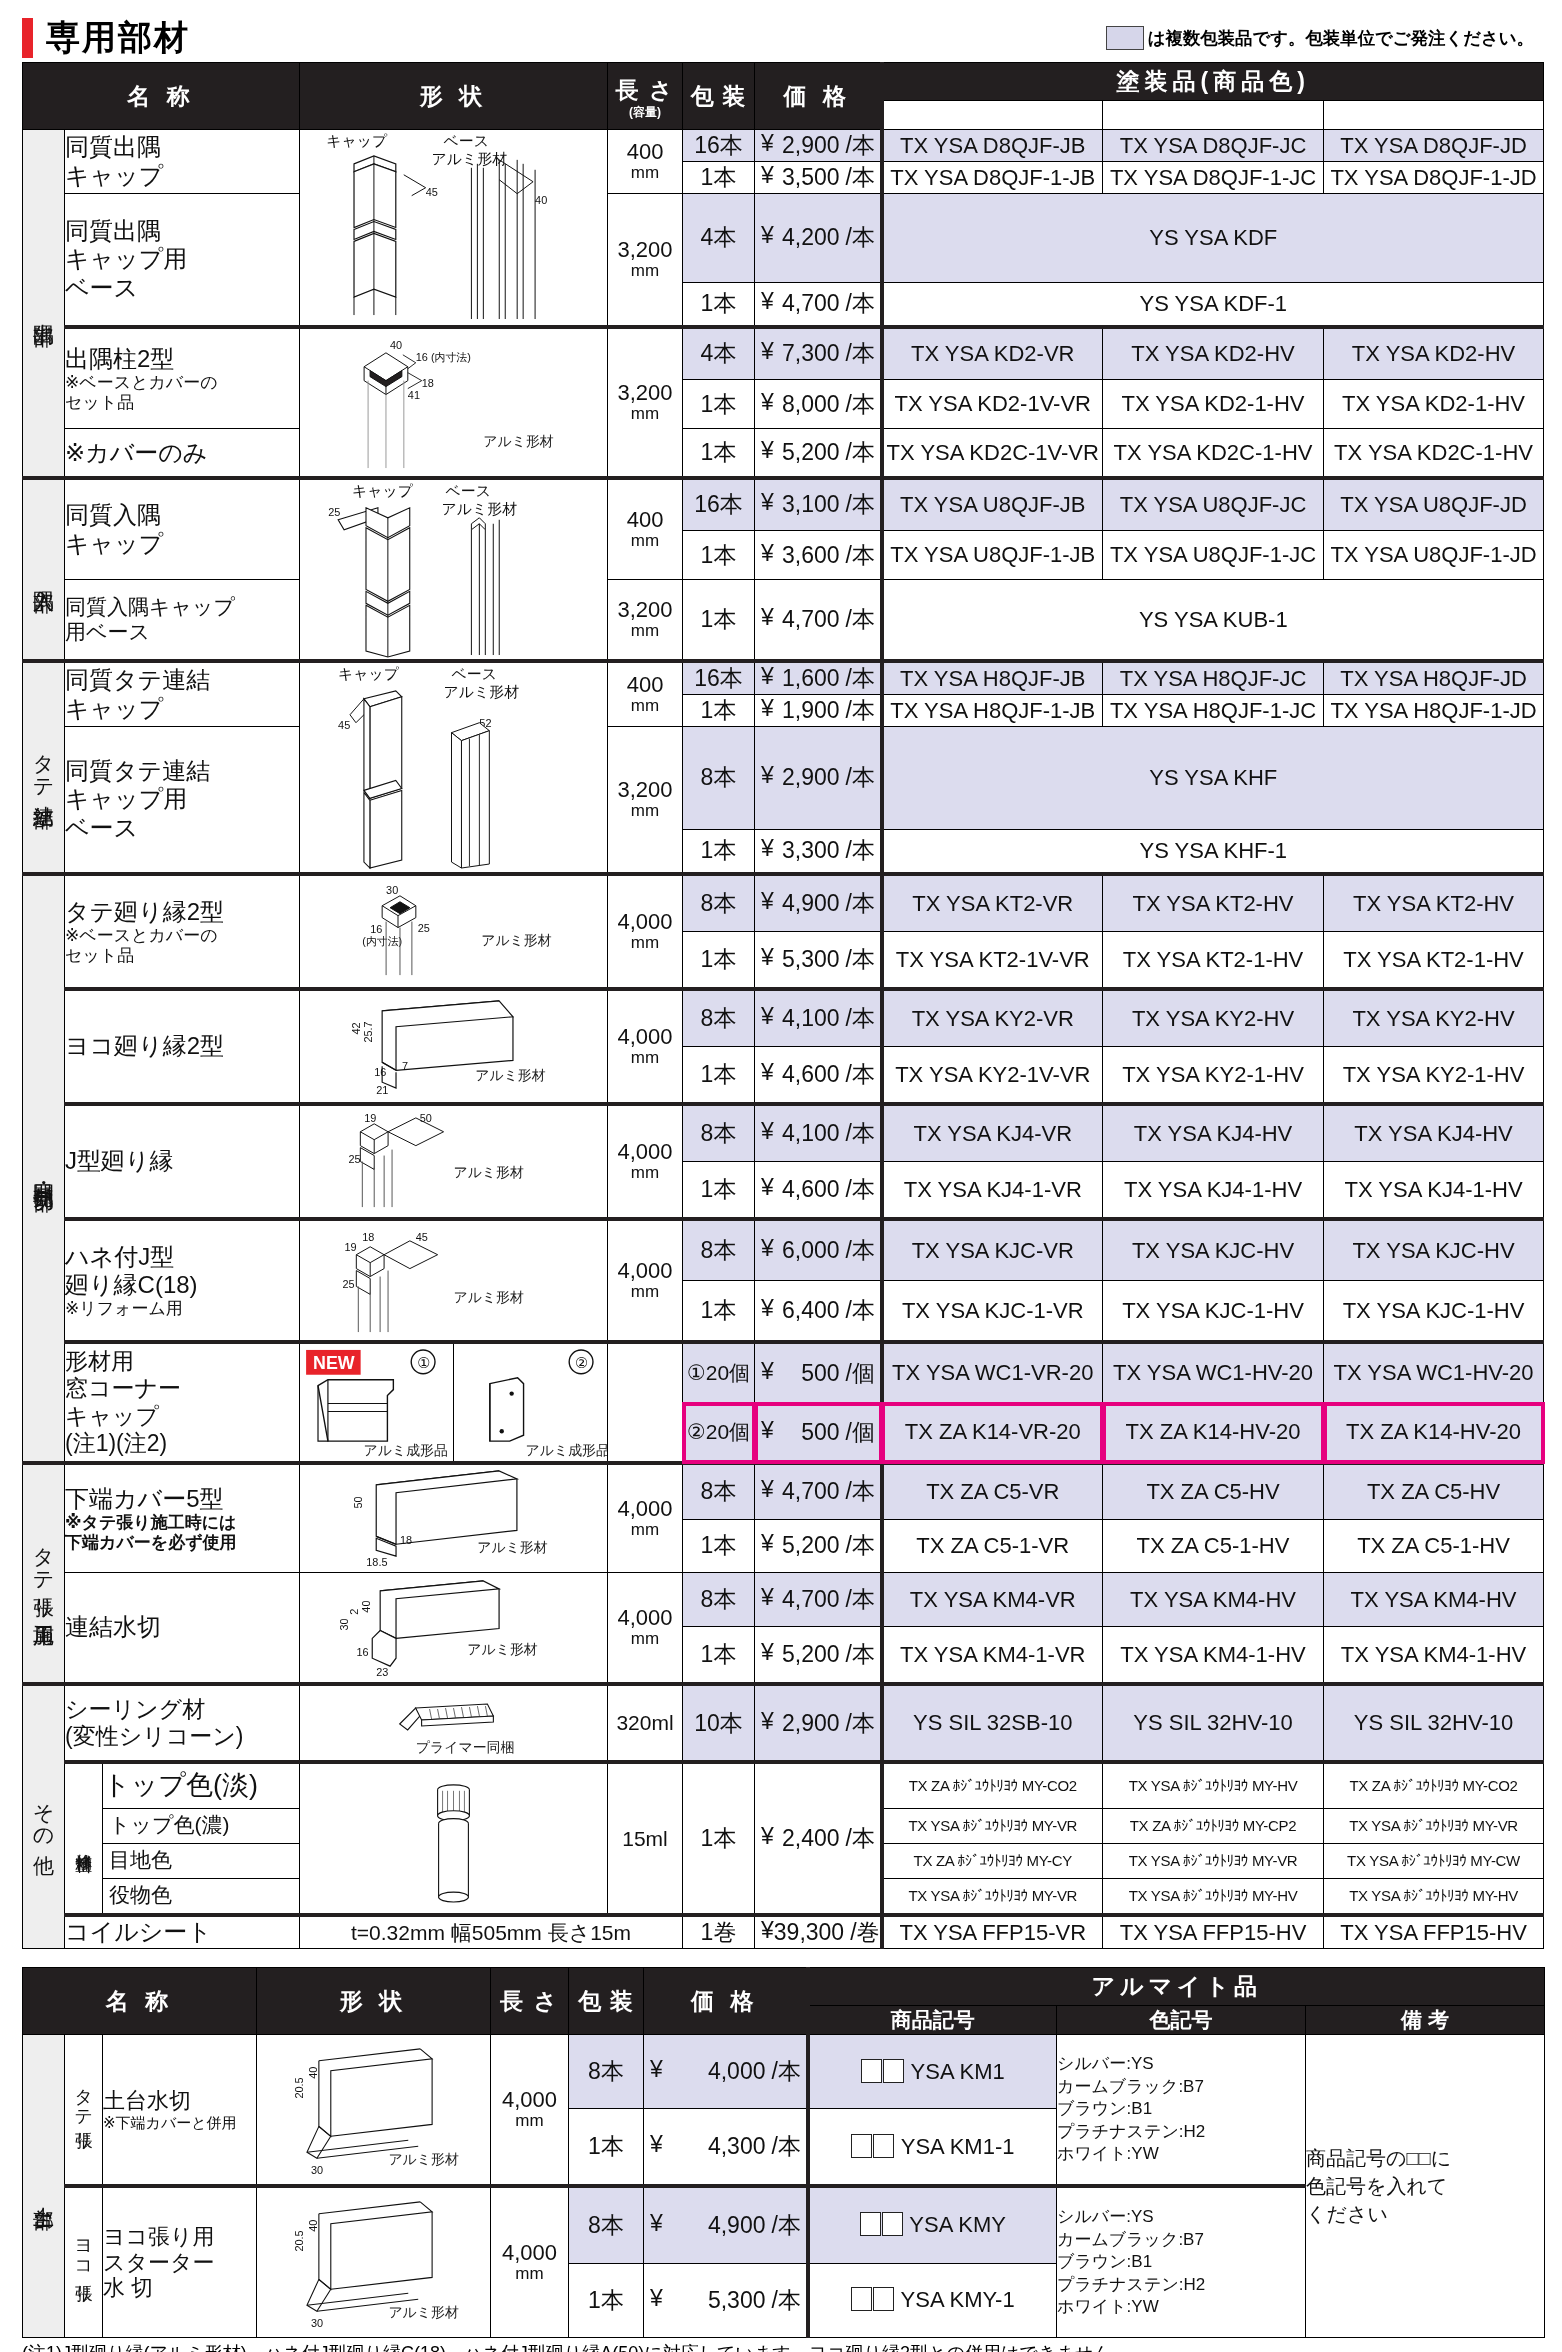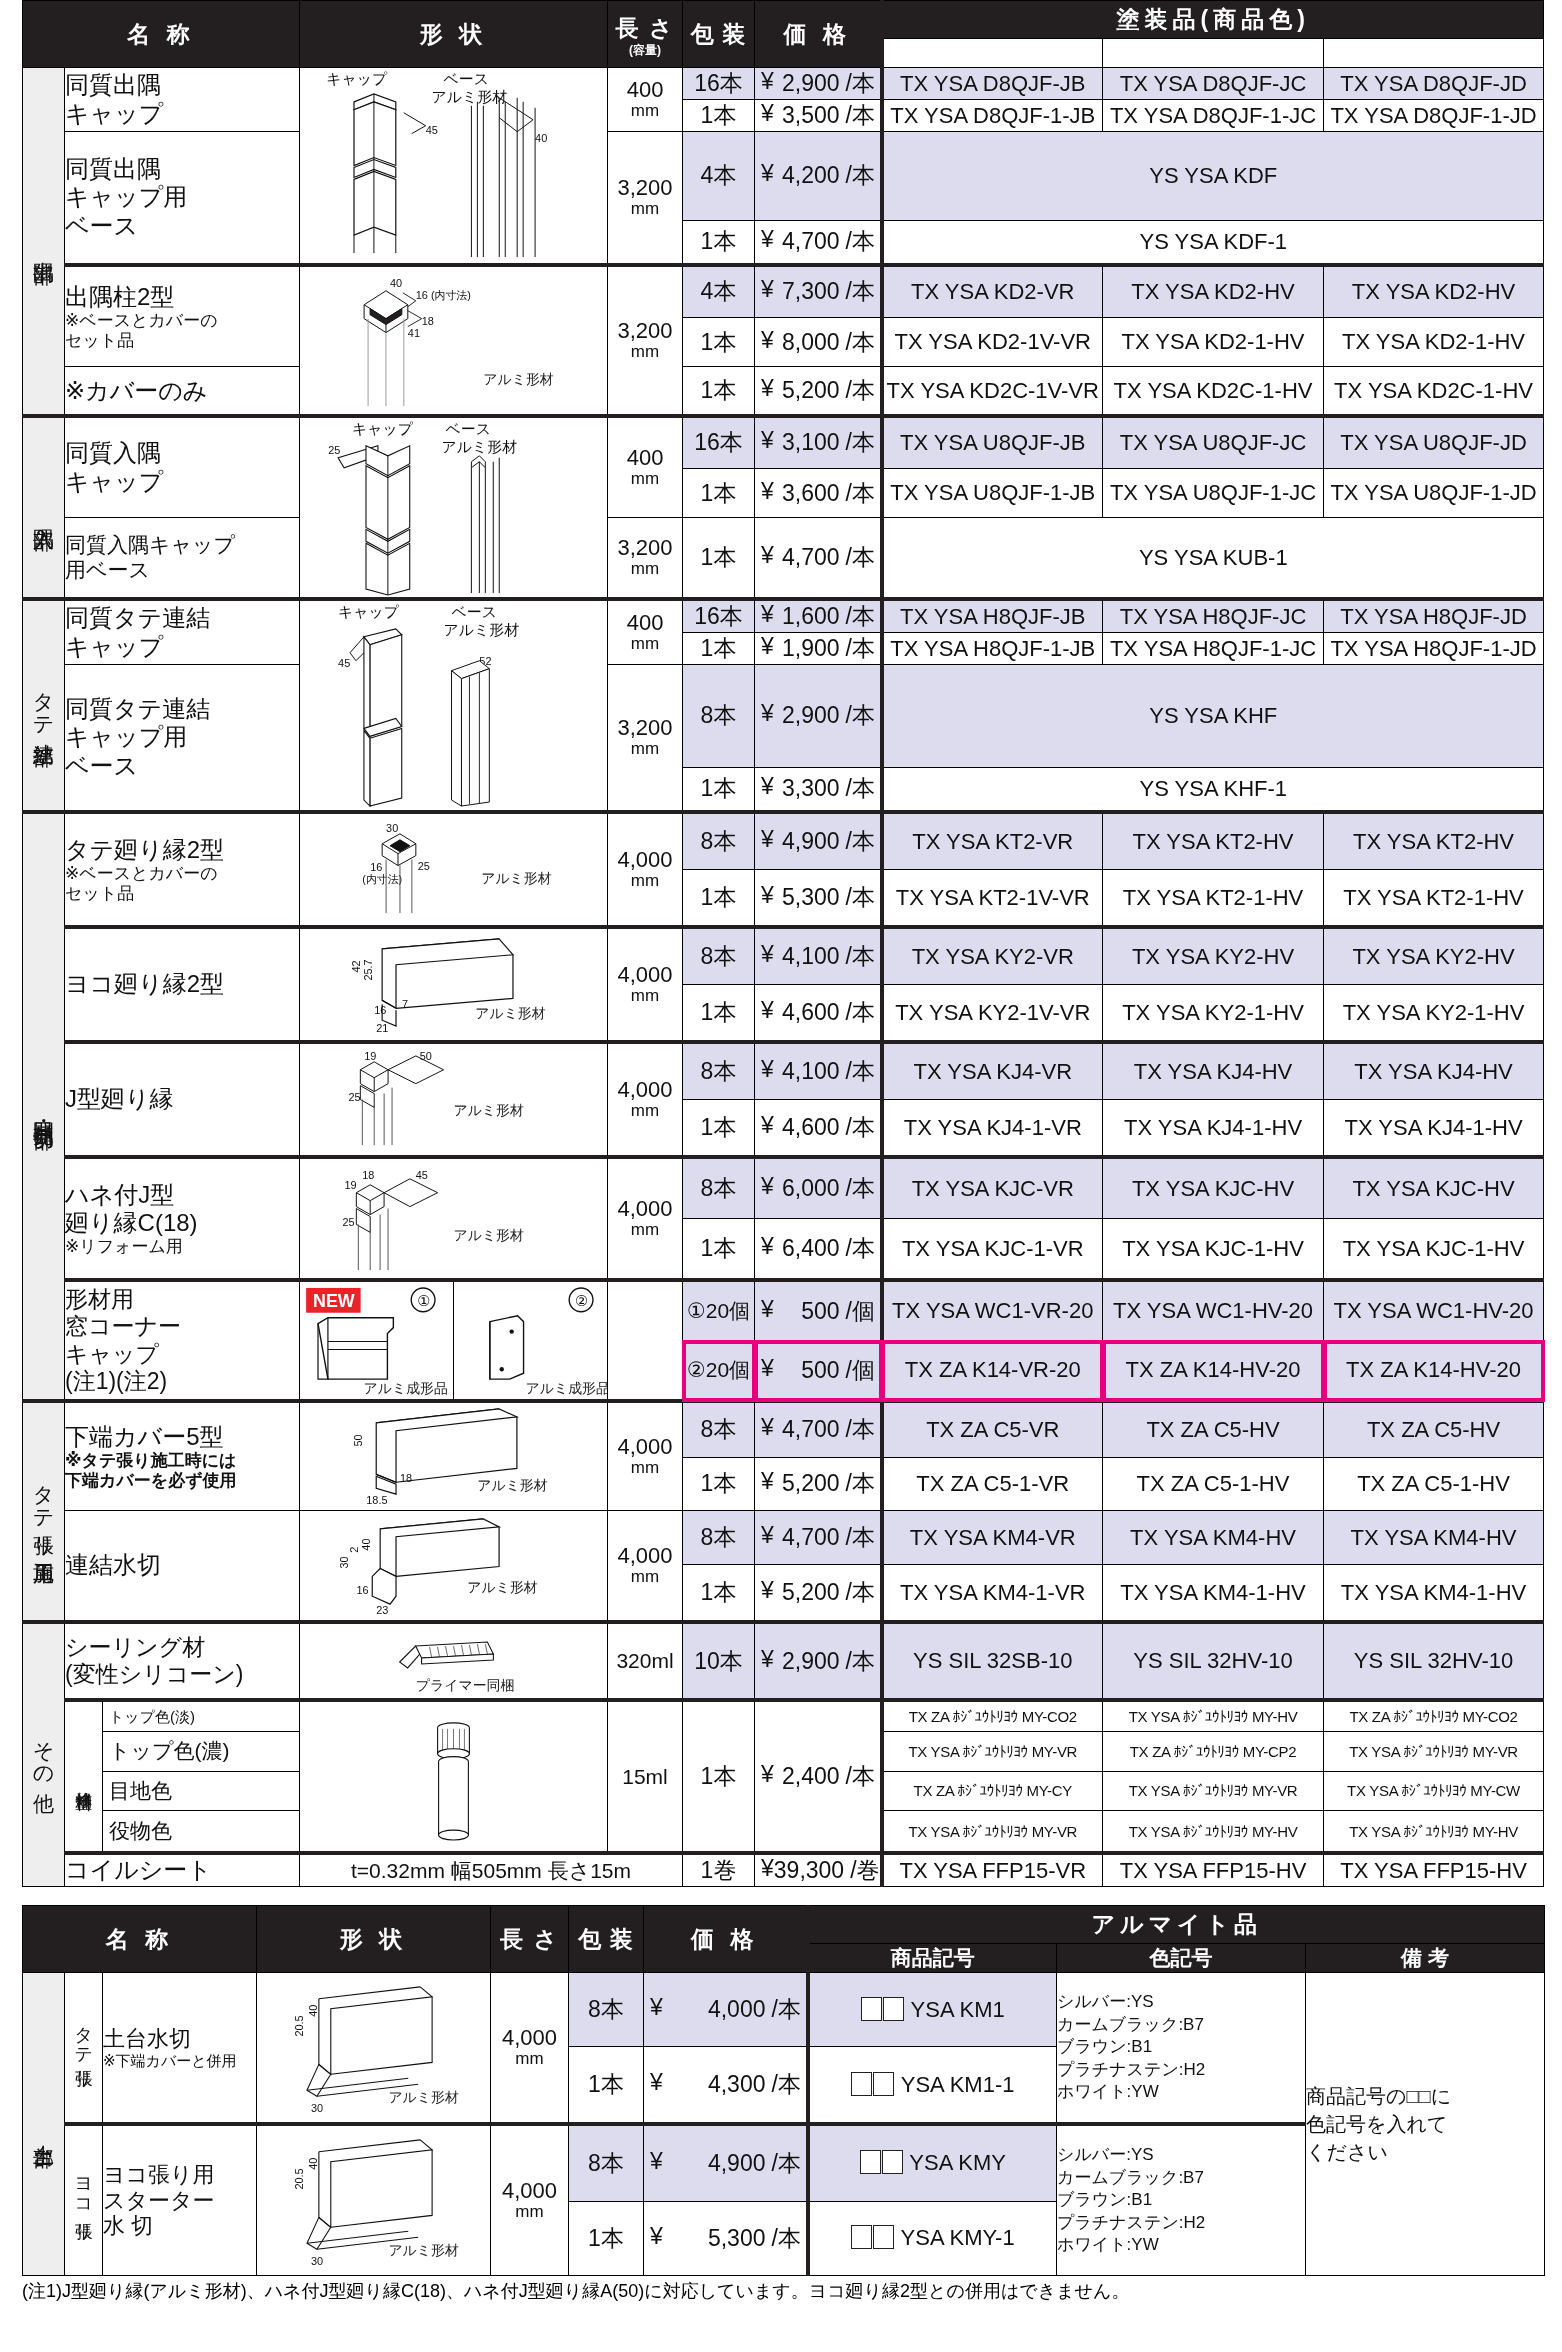--- a/index.html
+++ b/index.html
@@ -165,20 +165,28 @@
     margin-right:1px;
   }
   .colorlist { font-size:17px; line-height:1.32; padding:3px 6px; text-align:left; }
   .remark { font-size:20px; line-height:1.4; padding:6px 8px; text-align:left;}
 </style>
 </head>
 <body>
 
 <div class="page">
 
+  <div class="page-header">
+    <div class="title-bar"></div>
+    <div class="page-title">専用部材</div>
+    <div class="header-note">
+      <span class="swatch"></span>
+      <span>は複数包装品です。包装単位でご発注ください。</span>
+    </div>
+  </div>
 
   <table class="pt">
     <colgroup>
       <col style="width:42px">
         <col style="width:38px">
         <col style="width:197px">
       <col style="width:154px">
         <col style="width:154px">
       <col style="width:75px">
         <col style="width:72px">
@@ -672,21 +680,21 @@
       <td class="len thick-top" style="font-size:21px">320ml</td>
       <td class="pk lilac thick-top">10本</td>
       <td class="pr lilac thick-top"><span class="yen">¥</span><span>2,900</span><span class="per">/本</span></td>
       <td class="code lilac thick-left thick-top">YS SIL 32SB-10</td>
       <td class="code lilac thick-top">YS SIL 32HV-10</td>
       <td class="code lilac thick-top">YS SIL 32HV-10</td>
     </tr>
 
     <tr>
       <td class="subgrp thick-top" rowspan="4" style="width:38px"><span>補修塗料</span></td>
-      <td class="nm thick-top" style="font-size:15px;padding-left:6px">トップ色(淡)</td>
+      <td class="nm thick-top" style="font-size:27px;padding-left:0">トップ色(淡)</td>
       <td class="shape thick-top" colspan="2" rowspan="4">
         <svg width="299" height="149" viewBox="0 0 300 150">
           <ellipse cx="150" cy="26" rx="16" ry="5" fill="#fff" stroke="#111" stroke-width="1.1"></ellipse>
           <path d="M134 26 L134 52 L166 52 L166 26" fill="#fff" stroke="#111" stroke-width="1.1"></path>
           <g stroke="#555" stroke-width="0.8">
             <line x1="139" y1="27" x2="139" y2="51"></line>
                 <line x1="144" y1="27" x2="144" y2="51"></line>
             <line x1="150" y1="27" x2="150" y2="51"></line>
                 <line x1="156" y1="27" x2="156" y2="51"></line>
             <line x1="161" y1="27" x2="161" y2="51"></line>

